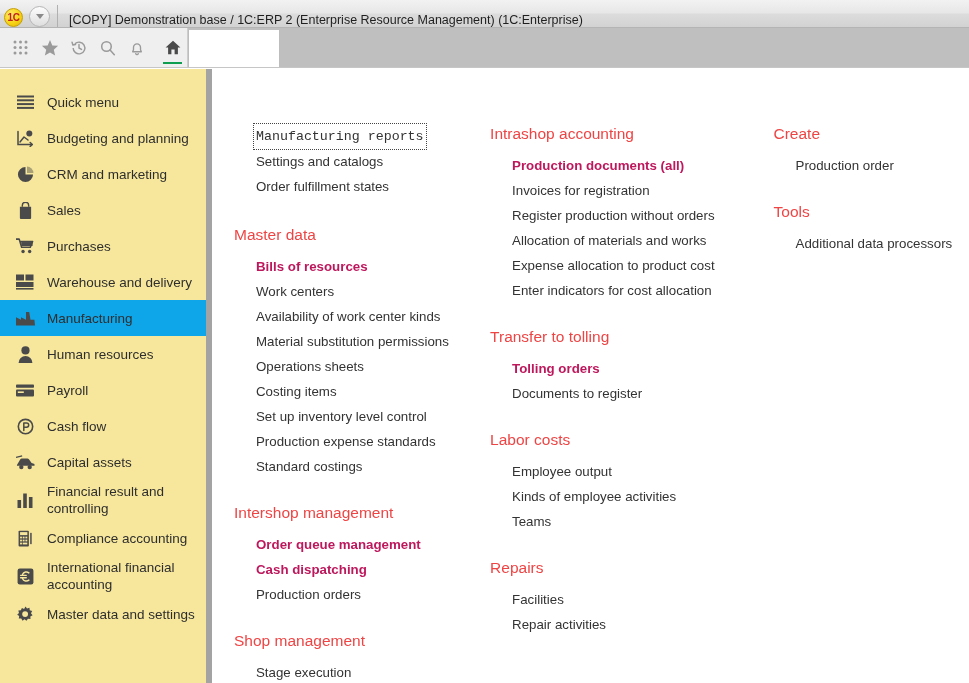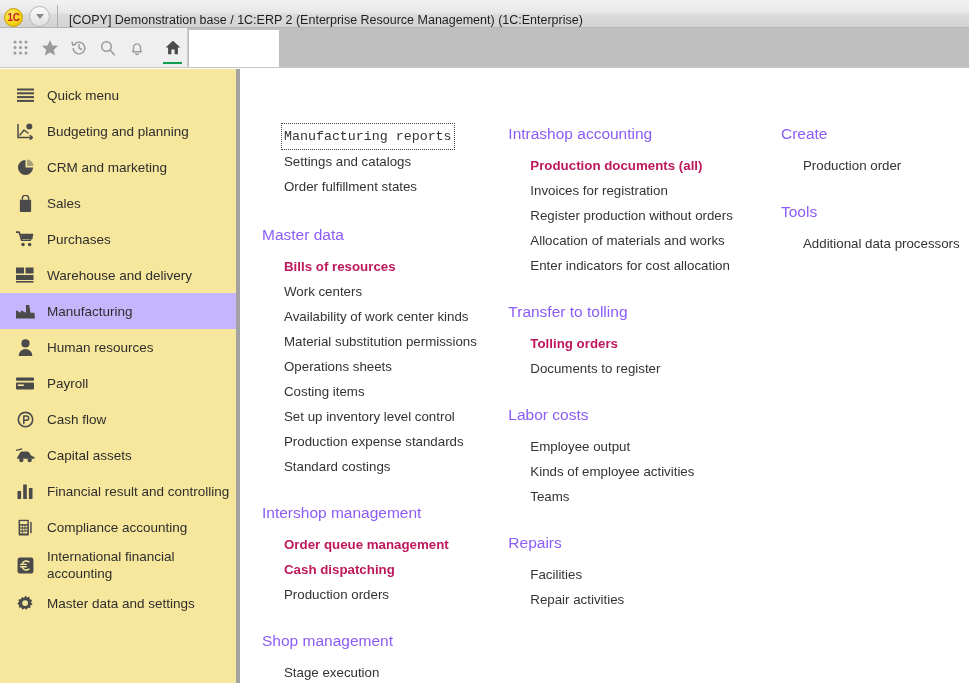--- a/index.html
+++ b/index.html
@@ -134,38 +134,38 @@
 
   
   .body-wrap {
     position: absolute;
     top: 69px; left: 0; right: 0; bottom: 0;
     display: flex;
   }
 
   
   .sidebar {
-    width: 240px;
+    width: 212px;
     background: #f7e79c;
-    border-right: 4px solid #a3a3a3;
-    box-sizing: border-box;
-    padding-top: 8px;
+    border-right: 6px solid #a3a3a3;
+    box-sizing: border-box;
+    padding-top: 15px;
     flex: 0 0 auto;
     overflow: hidden;
   }
   .side-item {
     display: flex;
     align-items: center;
     min-height: 36px;
     padding: 3px 6px 3px 14px;
     box-sizing: border-box;
     cursor: default;
   }
   .side-item.selected {
-    background: #c4b5fd;
+    background: #0ea5e9;
   }
   .side-ico {
     width: 22px;
     flex: 0 0 22px;
     display: flex;
     align-items: center;
     justify-content: center;
     color: #4a4a4a;
     margin-right: 11px;
   }
@@ -188,21 +188,21 @@
   .cols {
     display: flex;
     padding-left: 22px;
   }
   .col { box-sizing: border-box; }
   .col-1 { width: 262px; }
   .col-2 { width: 290px; }
   .col-3 { width: 200px; }
 
   .group-title {
-    color: #8b5cf6;
+    color: #ef4444;
     font-size: 15.5px;
     line-height: 20px;
     margin: 0 0 9px 0;
     white-space: nowrap;
   }
   .group { margin-bottom: 24px; }
   .group.nohead { margin-bottom: 26px; }
 
   .link {
     font-size: 13.3px;
@@ -486,20 +486,21 @@
             <div class="linkrow"><span class="link">Stage execution</span></div>
           </div>
         </div>
         <div class="col col-2">
           <div class="group">
             <div class="group-title">Intrashop accounting</div>
             <div class="linkrow"><span class="link bold">Production documents (all)</span></div>
             <div class="linkrow"><span class="link">Invoices for registration</span></div>
             <div class="linkrow"><span class="link">Register production without orders</span></div>
             <div class="linkrow"><span class="link">Allocation of materials and works</span></div>
+            <div class="linkrow"><span class="link">Expense allocation to product cost</span></div>
             <div class="linkrow"><span class="link">Enter indicators for cost allocation</span></div>
           </div>
           <div class="group">
             <div class="group-title">Transfer to tolling</div>
             <div class="linkrow"><span class="link bold">Tolling orders</span></div>
             <div class="linkrow"><span class="link">Documents to register</span></div>
           </div>
           <div class="group">
             <div class="group-title">Labor costs</div>
             <div class="linkrow"><span class="link">Employee output</span></div>

